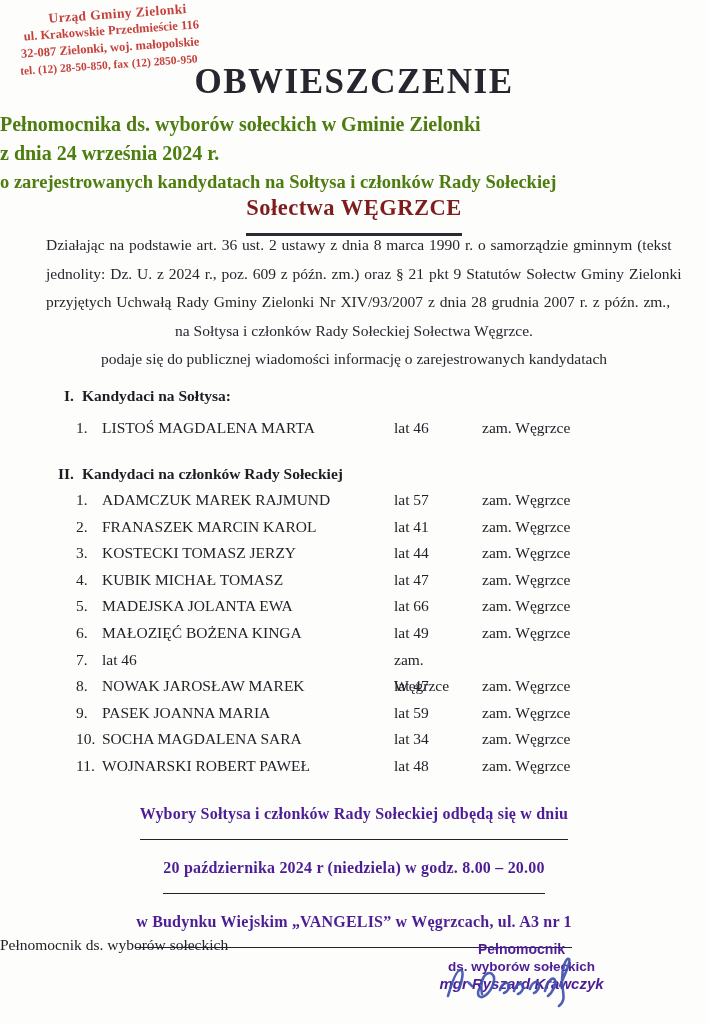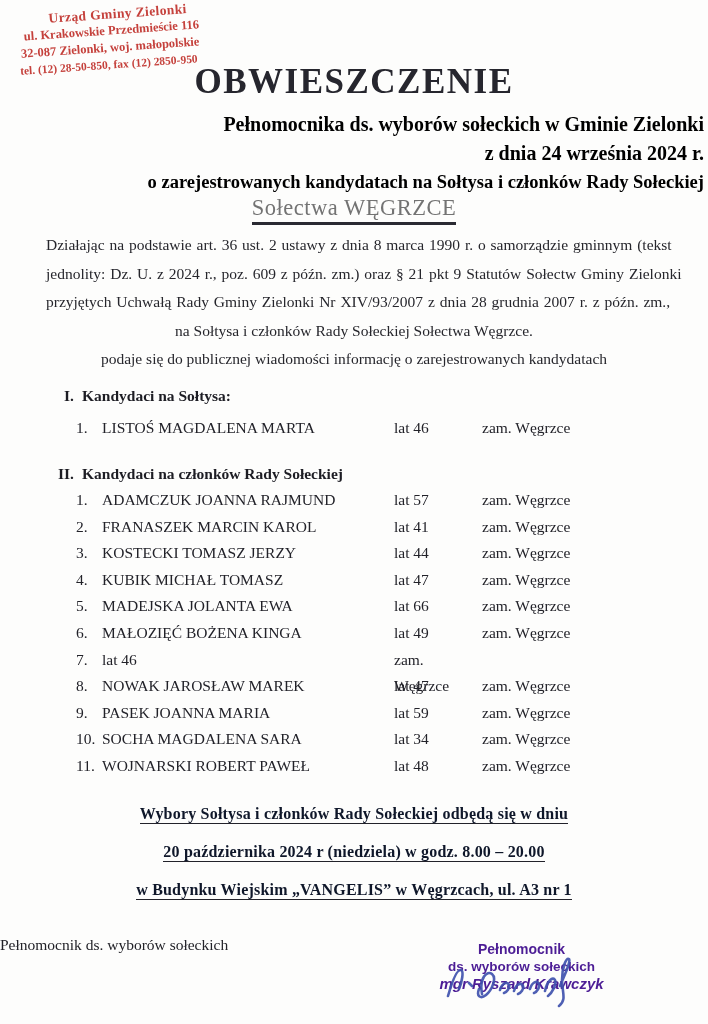--- a/index.html
+++ b/index.html
@@ -22,50 +22,50 @@
   .stamp-top .l0{font-size:13.5px;padding-left:32px;letter-spacing:.4px;}
   .stamp-top .l1{font-size:12.5px;padding-left:6px;}
   .stamp-top .l2{font-size:12.5px;padding-left:2px;}
   .stamp-top .l3{font-size:11.5px;}
   
   .doc-title{
     position:absolute;top:62px;left:0;right:0;
     text-align:center;font-size:35px;font-weight:bold;
     letter-spacing:1.5px;color:#26262e;
   }
-  .sub{position:absolute;left:0;right:4px;text-align:right;font-weight:bold;color:#000000;}
+  .sub{position:absolute;left:0;right:4px;text-align:left;font-weight:bold;color:#4d7c0f;}
   .sub1{top:113px;font-size:20px;}
   .sub2{top:142px;font-size:20px;}
   .sub3{top:172px;font-size:18.5px;}
   .village{position:absolute;top:195px;left:0;right:0;text-align:center;}
   .village span{
-    display:inline-block;font-size:22.5px;font-weight:normal;letter-spacing:.5px;
-    border-bottom:3px solid #2a2a32;padding-bottom:1px;color:#737373;
+    display:inline-block;font-size:22.5px;font-weight:bold;letter-spacing:.5px;
+    border-bottom:3px solid #2a2a32;padding-bottom:12px;color:#7f1d1d;
   }
   
   .intro{position:absolute;top:231px;left:46px;right:46px;font-size:15.5px;color:#26262c;}
   .intro .iline{height:28.6px;line-height:28.6px;white-space:nowrap;}
   .intro .just{text-align:justify;text-align-last:justify;word-spacing:1px;}
   .intro .cent{text-align:center;}
   
   .sec-head{position:absolute;left:54px;right:40px;display:flex;font-weight:bold;font-size:15.5px;color:#1d1d24;}
   .sec-head .sec-num{width:20px;text-align:right;flex:none;}
   .sec-head .sec-title{margin-left:8px;}
   .rows{position:absolute;left:0;right:0;}
   .crow{
     display:grid;grid-template-columns:26px 292px 88px auto;
     padding-left:76px;height:26.6px;line-height:26.6px;
     font-size:15.5px;color:#222229;
   }
   
   .notice{position:absolute;left:0;right:0;text-align:center;}
   .notice .nline{margin-bottom:19px;line-height:18px;}
   .notice .nline span{
-    display:inline-block;font-weight:bold;font-size:16px;color:#0f172a;
-    border-bottom:1.6px solid #22222a;padding-bottom:0;letter-spacing:.2px;
+    display:inline-block;font-weight:bold;font-size:16px;color:#4c1d95;
+    border-bottom:1.6px solid #22222a;padding-bottom:16px;letter-spacing:.2px;
   }
   
   .sig-caption{position:absolute;top:936px;left:0;right:58px;text-align:left;font-size:15.5px;color:#222228;}
   .stamp-bottom{
     position:absolute;left:424px;top:941px;width:195px;text-align:center;
     font-family:"Liberation Sans", sans-serif;color:#4c1d95;
   }
   .stamp-bottom .s1{font-size:14px;font-weight:bold;line-height:17px;}
   .stamp-bottom .s2{font-size:13.5px;font-weight:bold;line-height:17px;}
   .stamp-bottom .s3{font-size:15px;font-weight:bold;font-style:italic;line-height:17px;}
@@ -112,21 +112,21 @@
     </div>
   </div>
 
   <div class="sec-head" style="top:465px">
     <span class="sec-num">II.</span>
     <span class="sec-title">Kandydaci na członków Rady Sołeckiej</span>
   </div>
   <div class="rows" style="top:487px">
     <div class="crow">
       <span>1.</span>
-      <span>ADAMCZUK JOANNA RAJMUND</span>
+      <span>ADAMCZUK MAREK RAJMUND</span>
       <span>lat 57</span>
       <span>zam. Węgrzce</span>
     </div>
     <div class="crow">
       <span>2.</span>
       <span>FRANASZEK MARCIN KAROL</span>
       <span>lat 41</span>
       <span>zam. Węgrzce</span>
     </div>
     <div class="crow">

